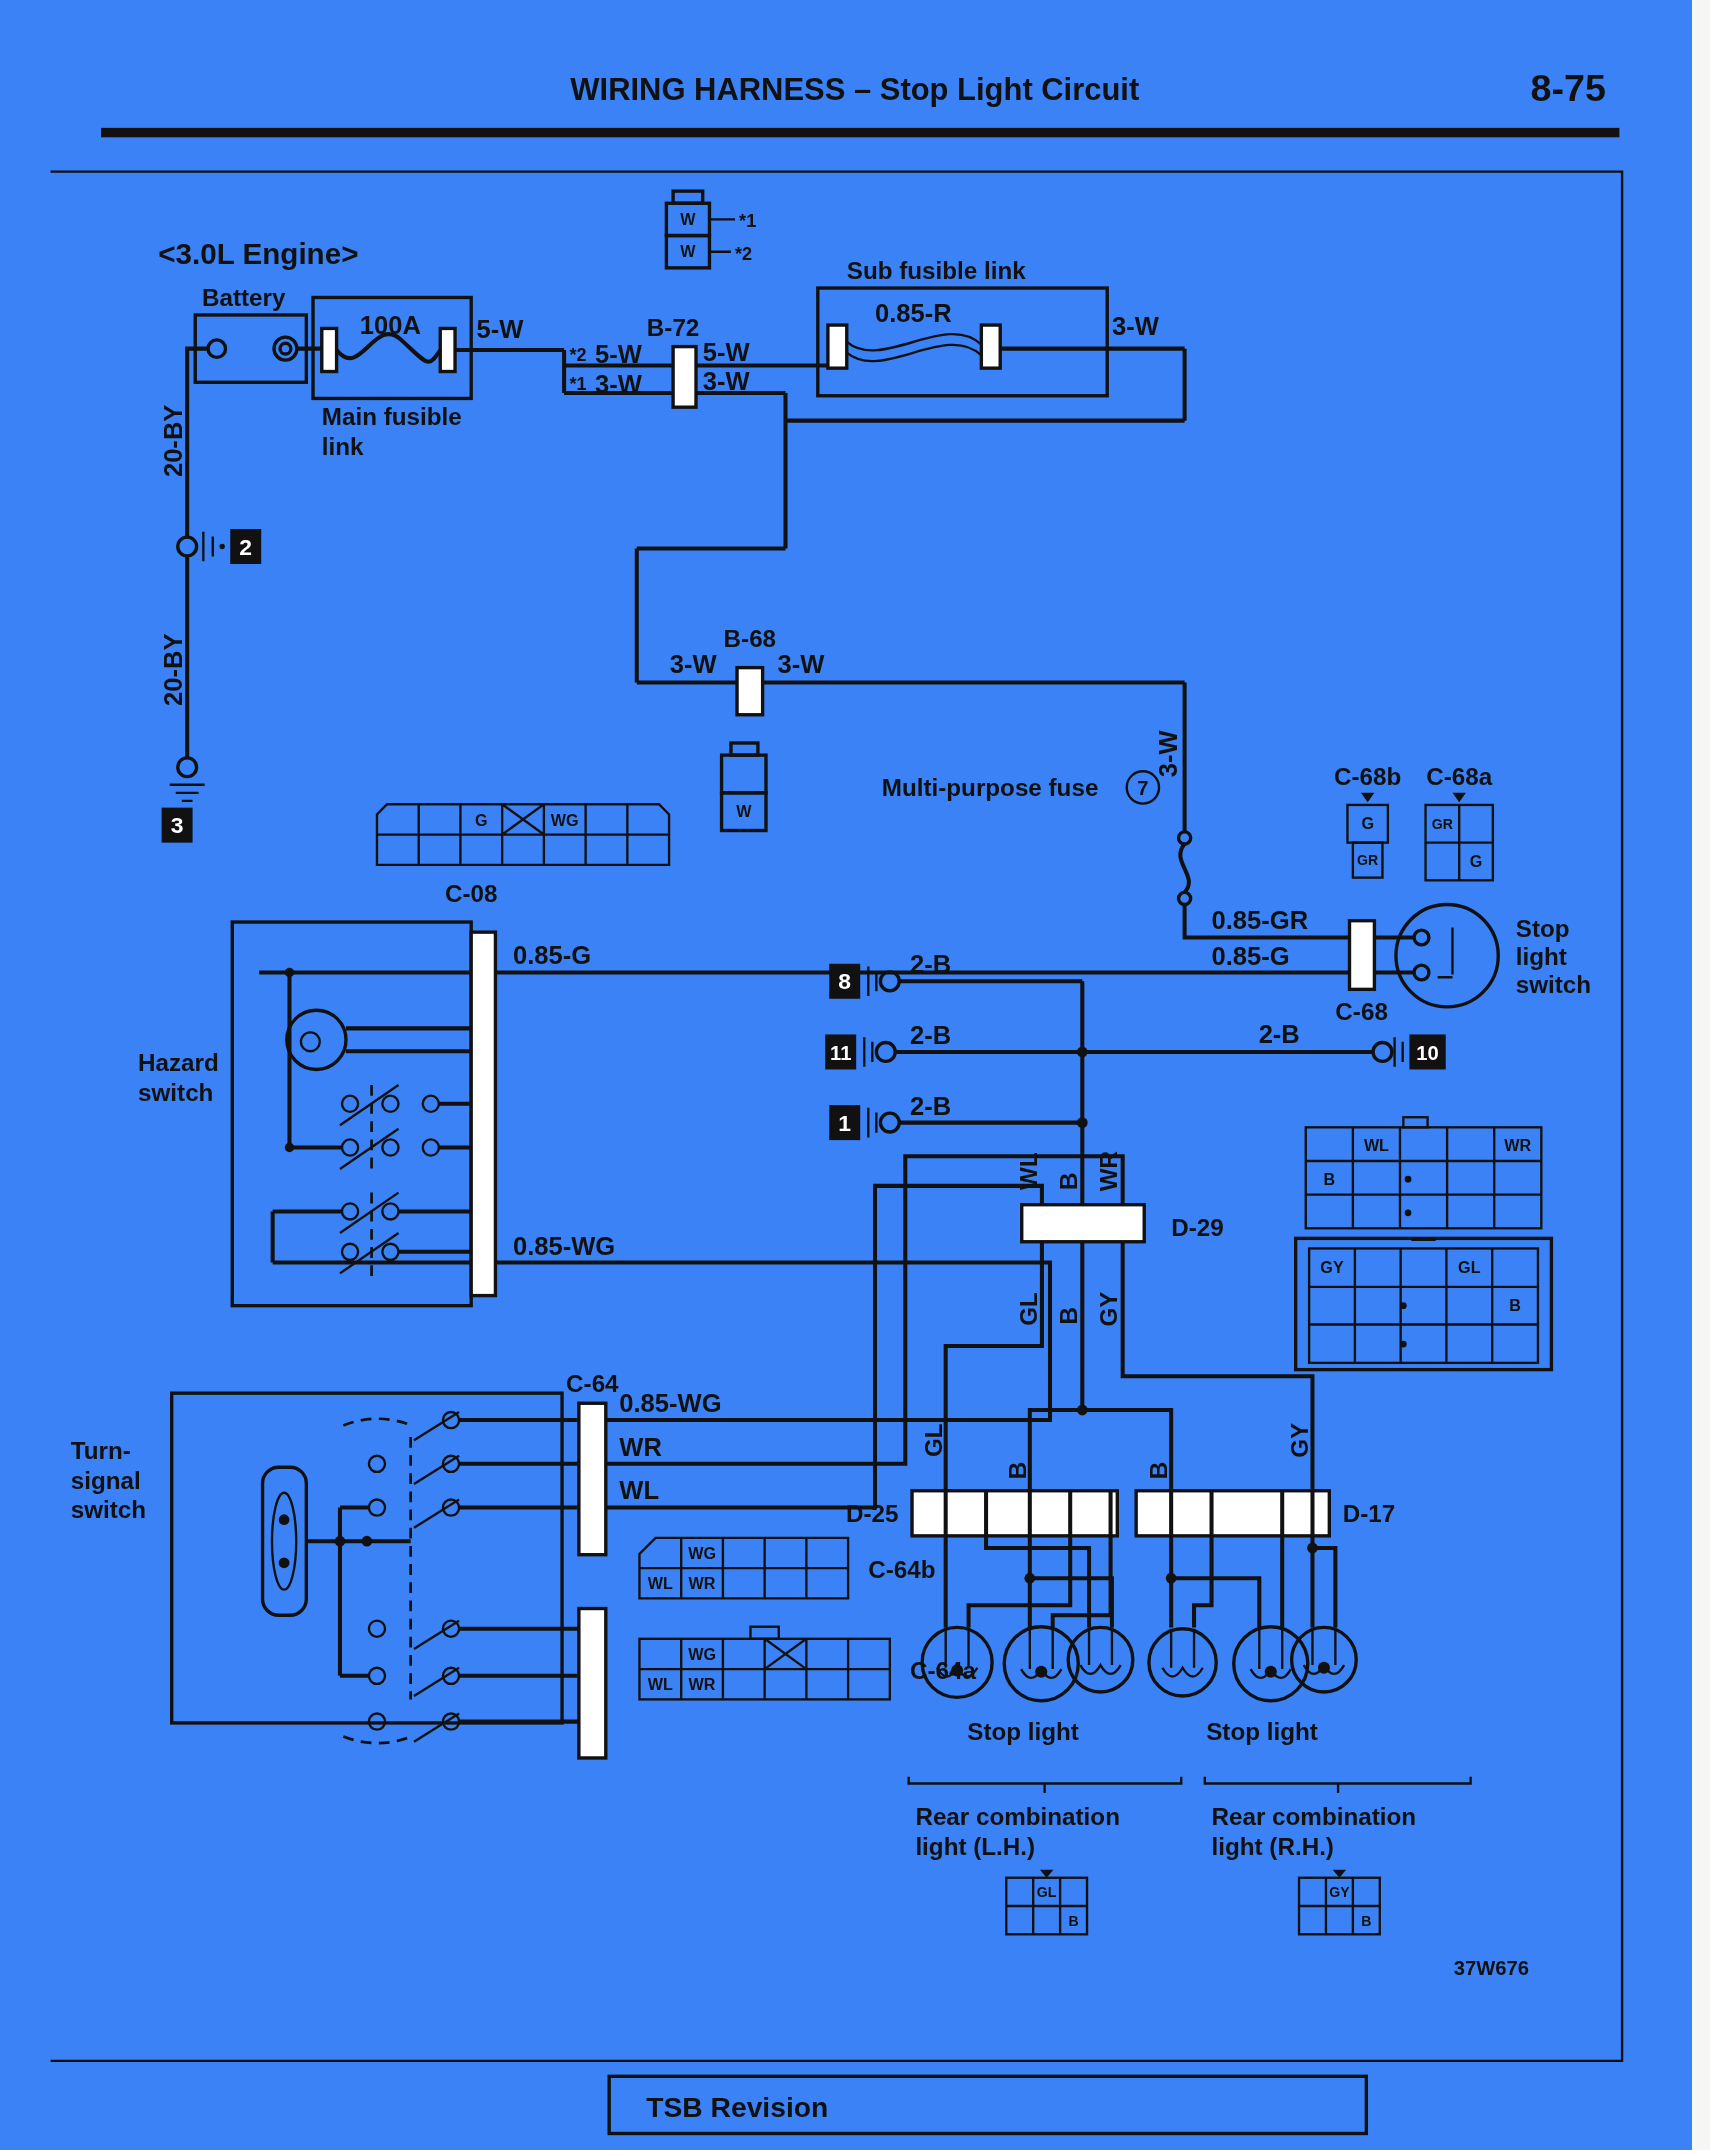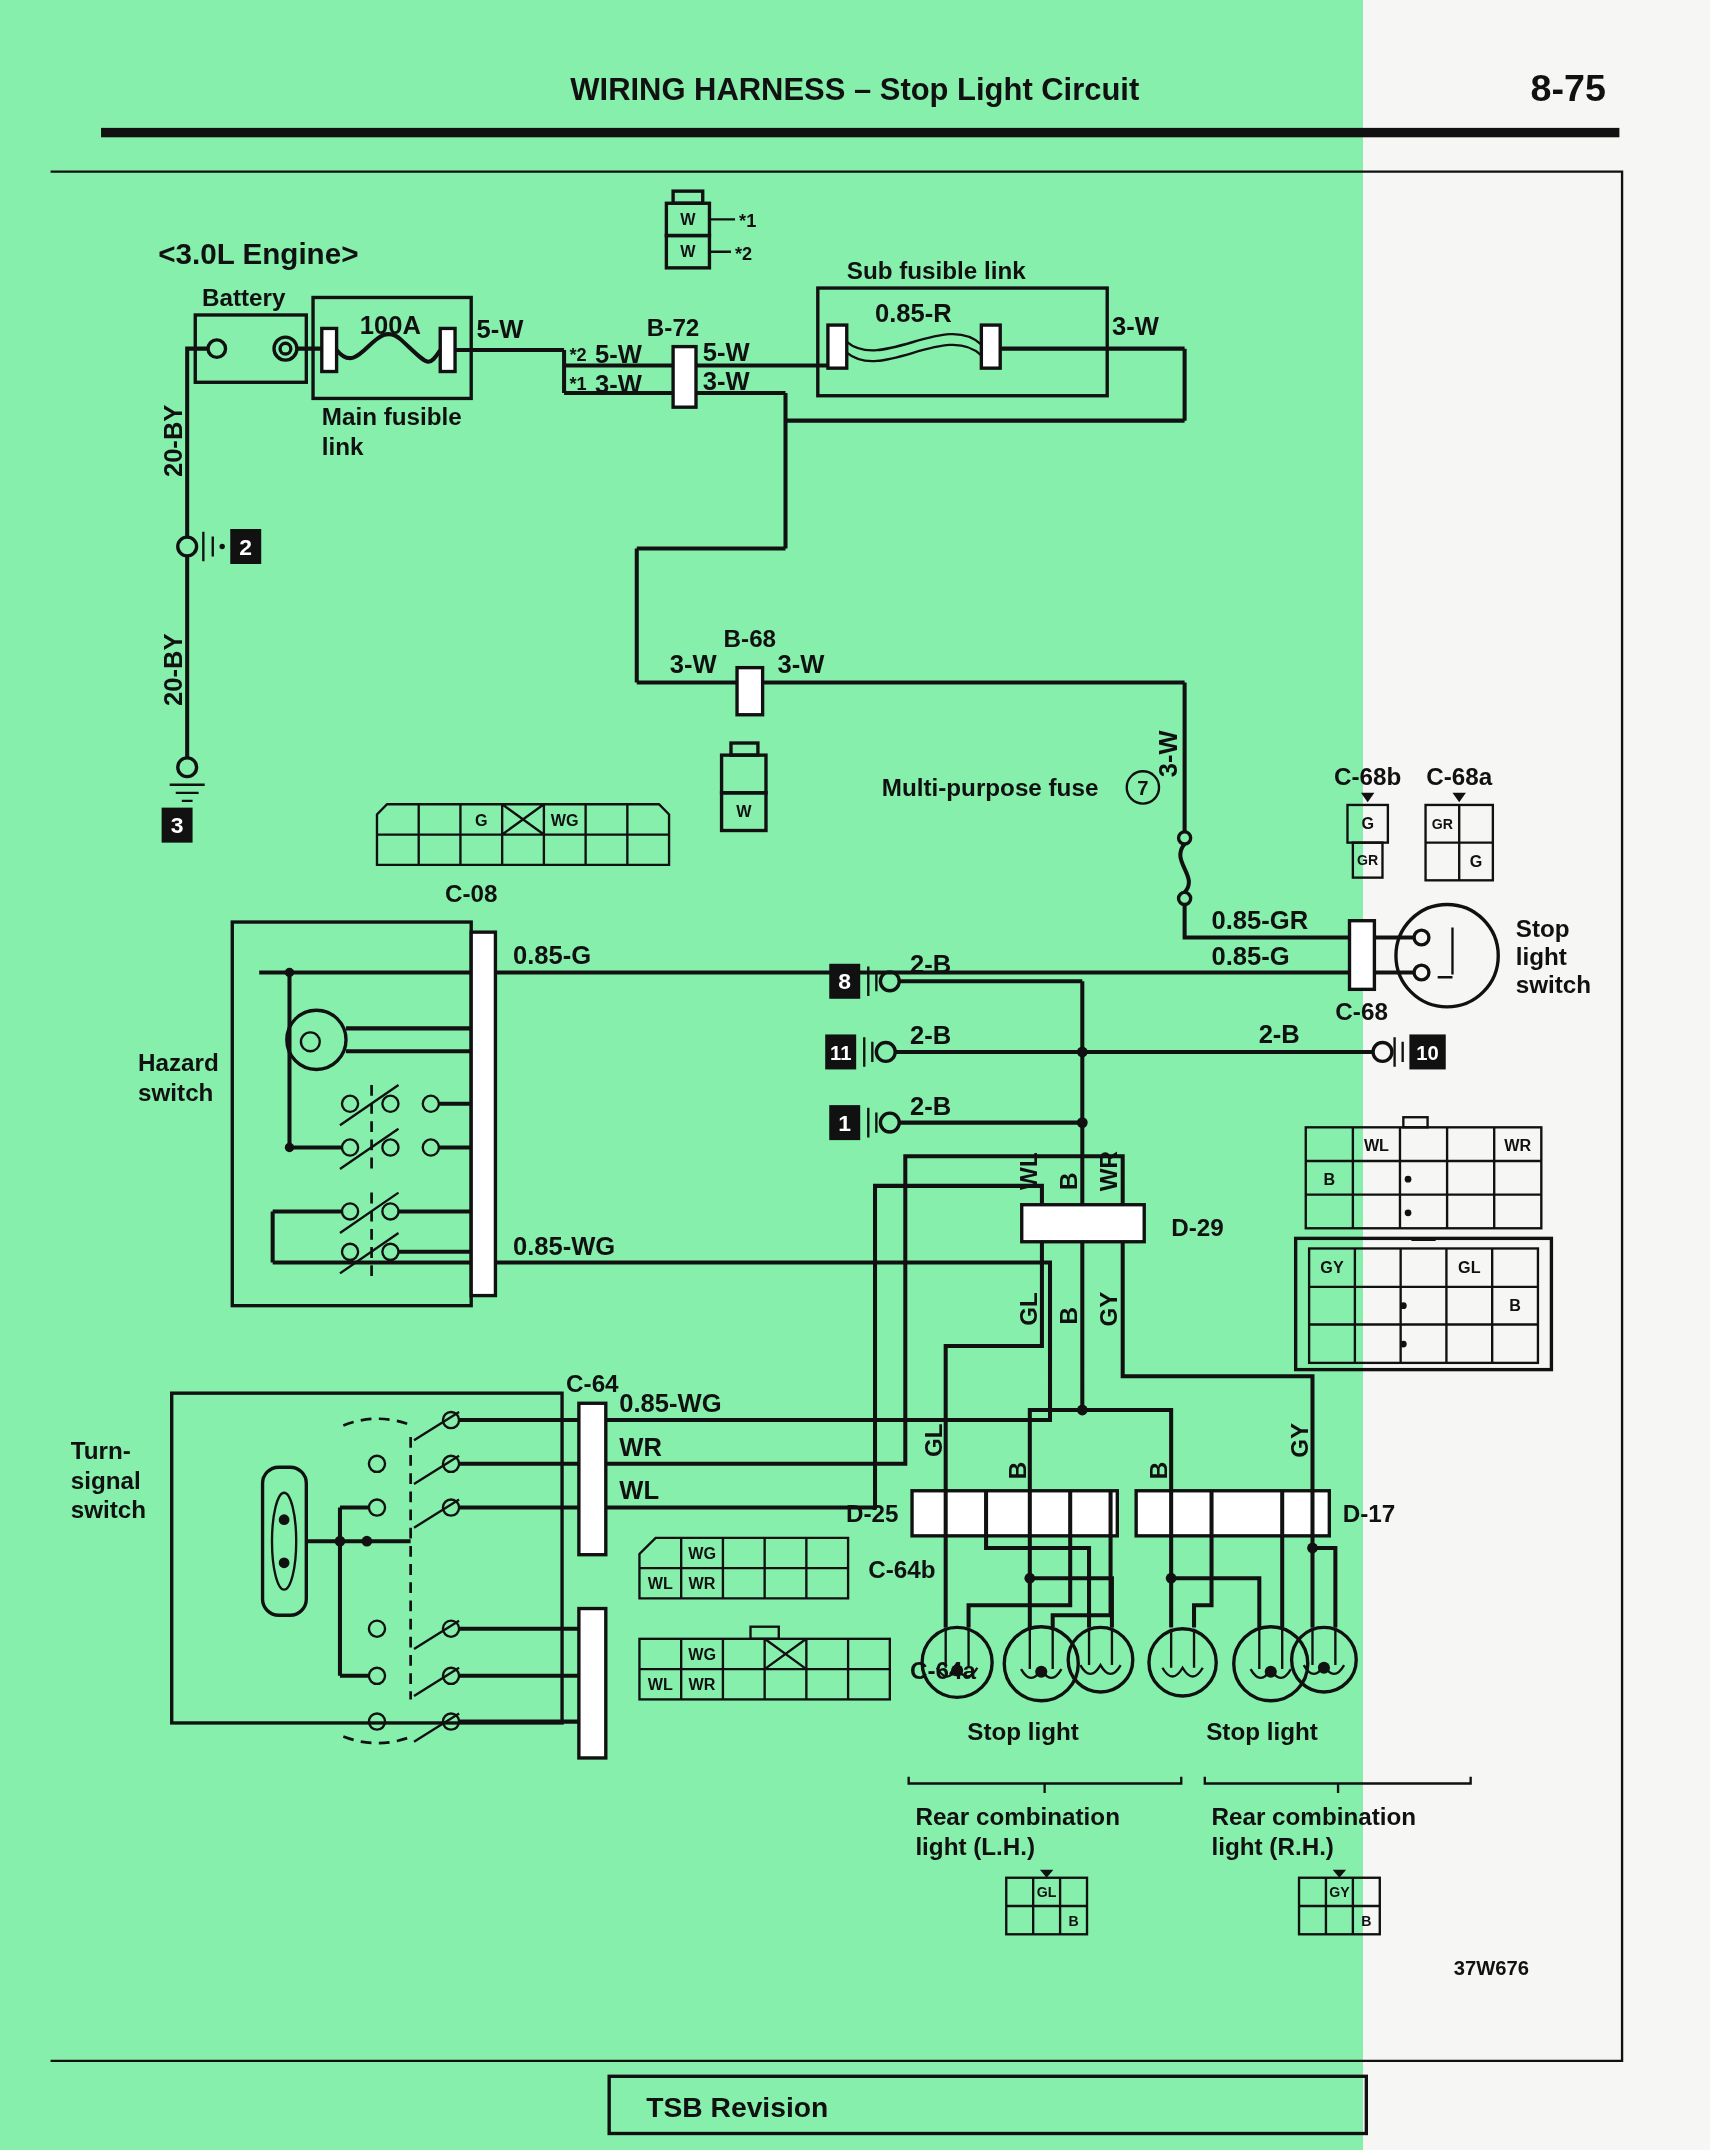--- a/index.html
+++ b/index.html
@@ -1,16 +1,16 @@
 <!DOCTYPE html>
 <html style="font-size:10.8px"><head>
 <meta charset="utf-8">
 <style>
   html,body{margin:0;padding:0;background:#f6f6f4;}
-  .page{width:1363px;height:2151px;background:#86efac;position:relative;}
+  .page{width:1692px;height:2151px;background:#3b82f6;position:relative;}
   svg{display:block}
   text{font-family:"Liberation Sans","DejaVu Sans",sans-serif;fill:#111;}
   .tt{font-size:46px;font-weight:800;}
   .tp{font-size:56px;font-weight:800;}
   .tl{font-size:36px;font-weight:600;}
   .tw{font-size:38px;font-weight:700;}
   .tc{font-size:36px;font-weight:700;}
   .ts{font-size:24px;font-weight:700;}
   .tsm{font-size:27px;font-weight:700;}
   .tb{font-size:34px;font-weight:700;fill:#fff;}

